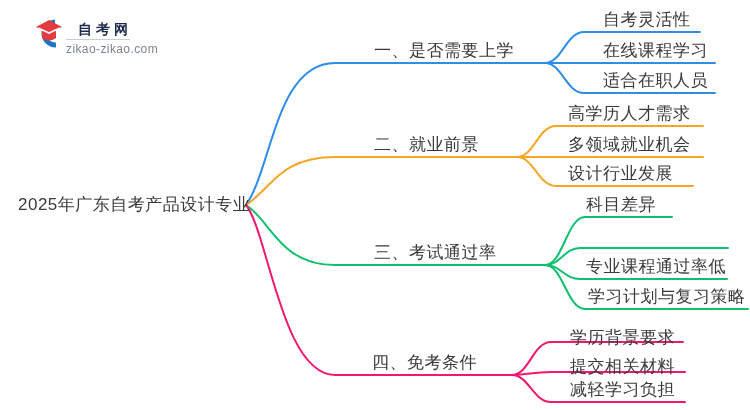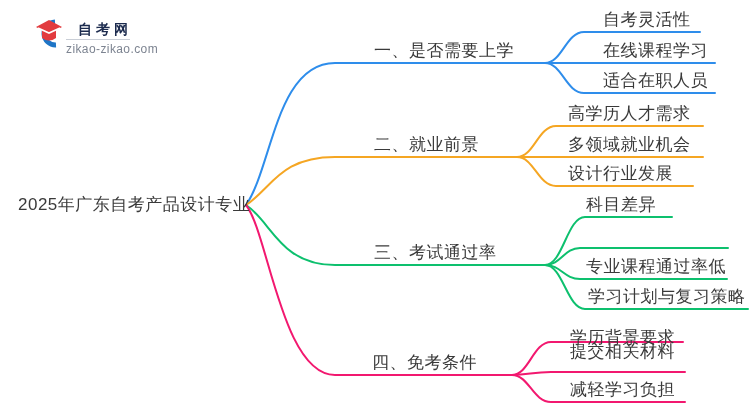--- a/index.html
+++ b/index.html
@@ -88,16 +88,16 @@
   <div class="lbl" style="left:568px;top:135px;">多领域就业机会</div>
   <div class="lbl" style="left:568px;top:164px;">设计行业发展</div>
 
   <div class="lbl" style="left:586px;top:195px;">科目差异</div>
   <div class="lbl" style="left:374px;top:243px;">三、考试通过率</div>
   <div class="lbl" style="left:586px;top:257px;">专业课程通过率低</div>
   <div class="lbl" style="left:588px;top:287px;">学习计划与复习策略</div>
 
   <div class="lbl" style="left:372px;top:353px;">四、免考条件</div>
   <div class="lbl" style="left:570px;top:328px;">学历背景要求</div>
-  <div class="lbl" style="left:570px;top:342px;">提交相关材料</div>
+  <div class="lbl" style="left:570px;top:357px;">提交相关材料</div>
   <div class="lbl" style="left:570px;top:380px;">减轻学习负担</div>
 
 </div>
 
 </body></html>

